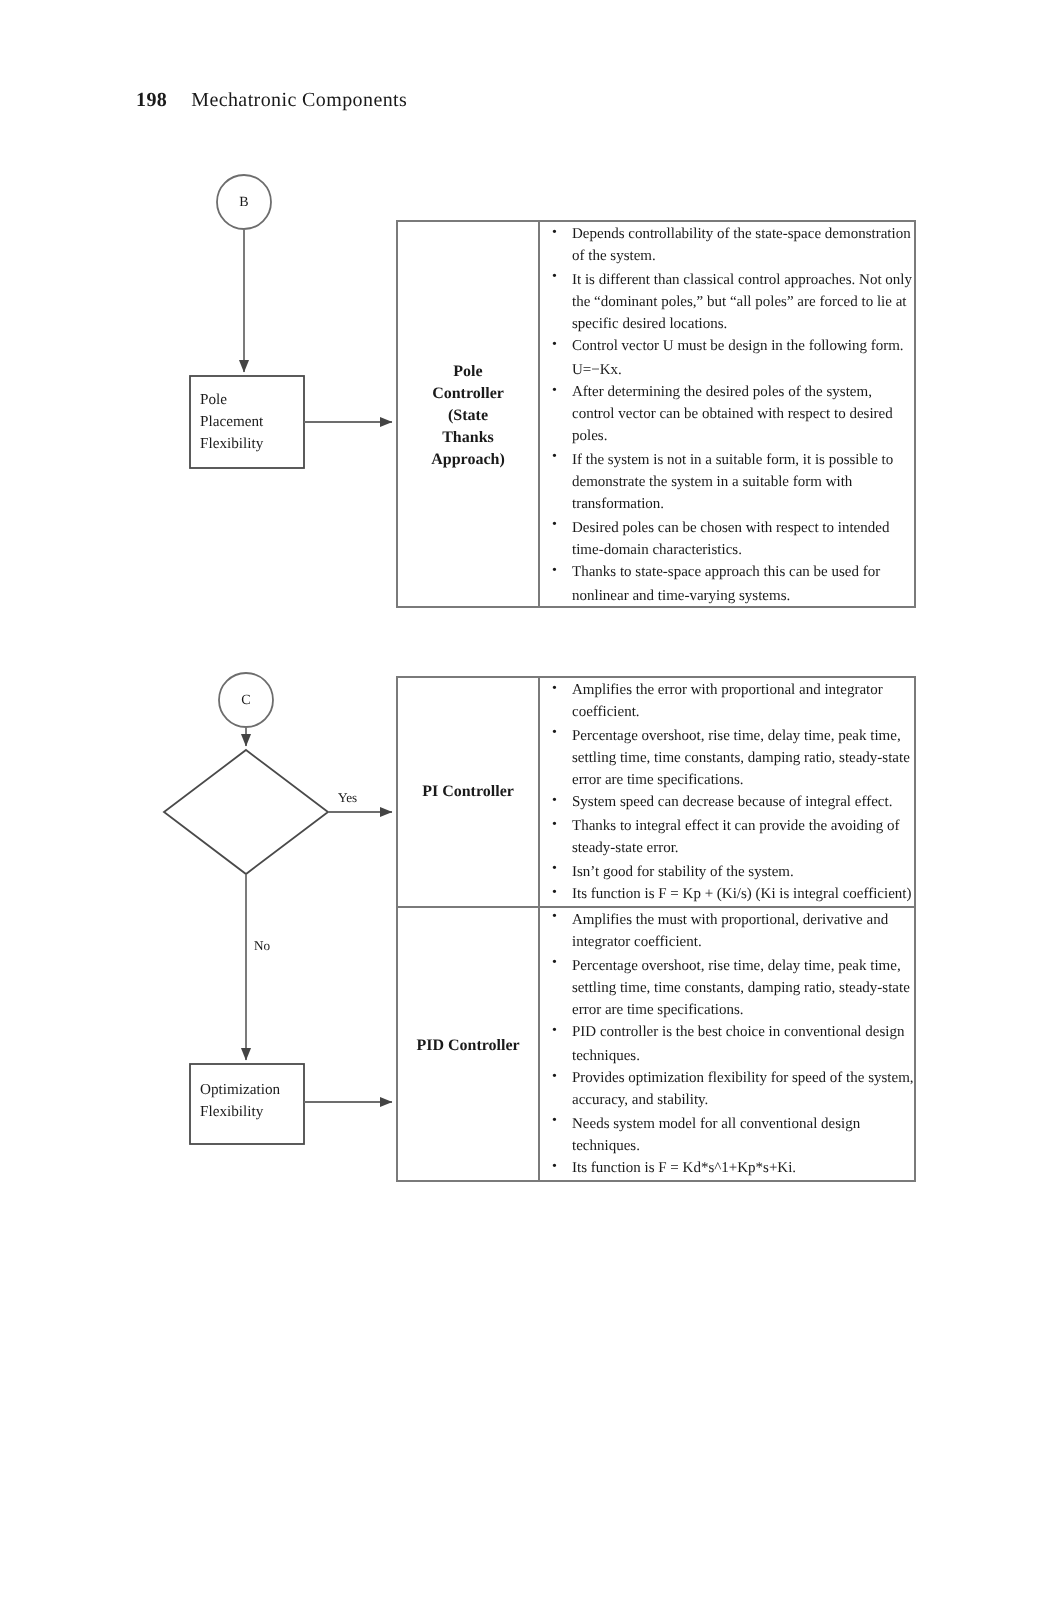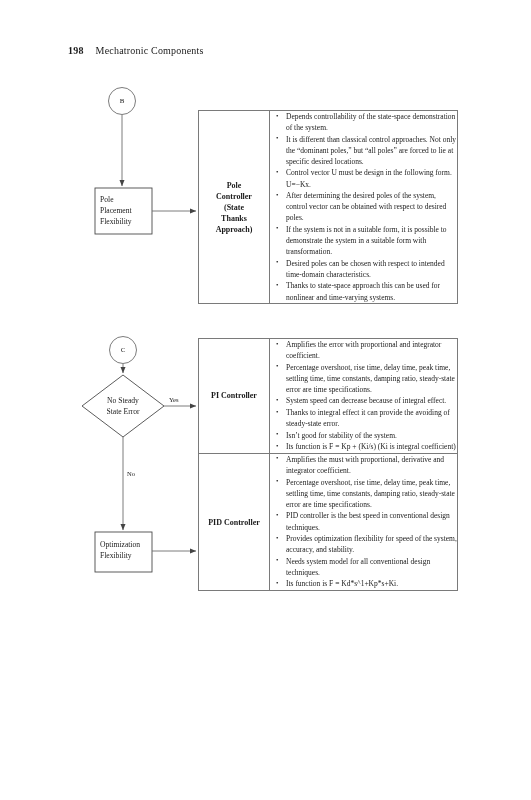--- a/index.html
+++ b/index.html
@@ -201,21 +201,20 @@
 
       <line x1="123" y1="437" x2="123" y2="530" stroke="#6d6d6d" stroke-width="0.9" marker-end="url(#arrowB)"></line>
 
       <rect x="95" y="532" width="57" height="40" fill="#ffffff" stroke="#4a4a4a" stroke-width="0.9"></rect>
 
       <line x1="152" y1="551" x2="196" y2="551" stroke="#6d6d6d" stroke-width="0.9" marker-end="url(#arrowB)"></line>
     </svg>
 
     <div class="node-label connector" style="left:109px; top:345px;">C</div>
 
-    <div class="node-label diamond-text" style="left:82px; top:396px;">No Steady<br>State Error</div>
 
     <div class="edge-label" style="left:169px; top:396px;">Yes</div>
     <div class="edge-label" style="left:127px; top:470px;">No</div>
 
     <div class="node-label box-text" style="left:100px; top:539px; width:52px;">Optimization<br>Flexibility</div>
 
     <table class="spec-table" style="left:198px; top:338px; width:257px;">
       <tbody>
         <tr>
           <td class="col-name">PI Controller</td>
@@ -229,21 +228,21 @@
               <li>Its function is F = Kp + (Ki/s) (Ki is integral coefficient)</li>
             </ul>
           </td>
         </tr>
         <tr>
           <td class="col-name">PID Controller</td>
           <td class="col-bullets">
             <ul>
               <li>Amplifies the must with proportional, derivative and integrator coefficient.</li>
               <li>Percentage overshoot, rise time, delay time, peak time, settling time, time constants, damping ratio, steady-state error are time specifications.</li>
-              <li>PID controller is the best speed in conventional design techniques.</li>
+              <li>PID controller is the best choice in conventional design techniques.</li>
               <li>Provides optimization flexibility for speed of the system, accuracy, and stability.</li>
               <li>Needs system model for all conventional design techniques.</li>
               <li>Its function is F = Kd*s^1+Kp*s+Ki.</li>
             </ul>
           </td>
         </tr>
       </tbody>
     </table>
   </div>
 

